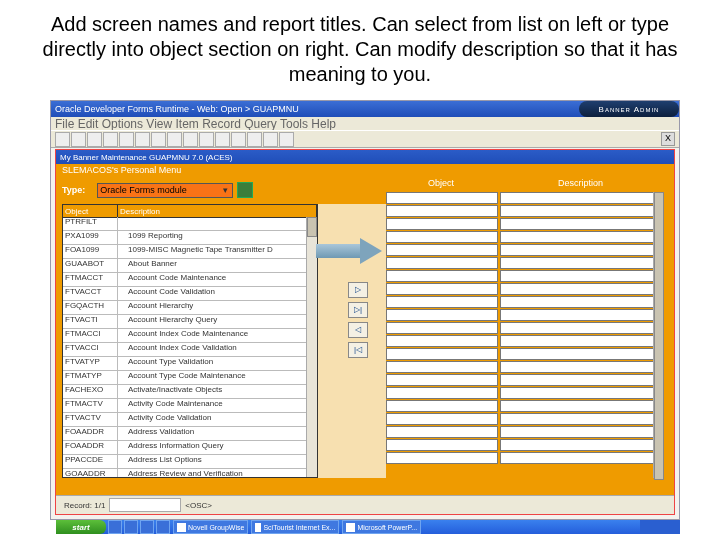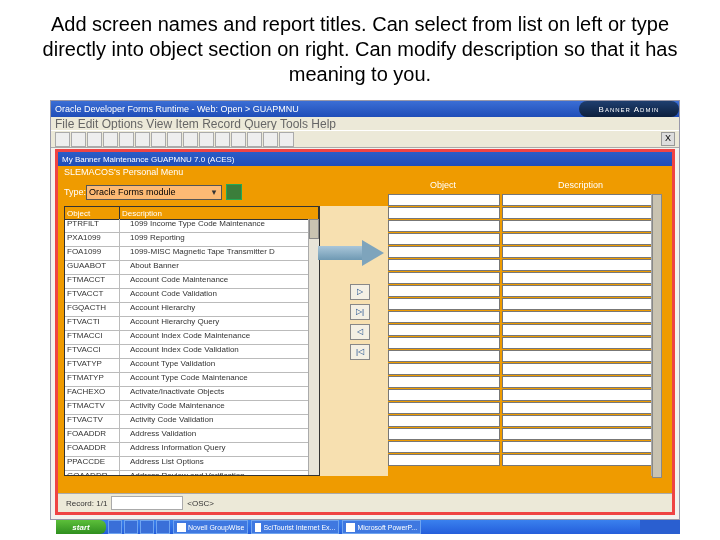--- a/index.html
+++ b/index.html
@@ -6,27 +6,27 @@
   .slide{width:720px;height:540px;position:relative;background:#fff;}
   .caption{padding:12px 30px 4px 30px;font-size:20px;text-align:center;line-height:1.25;color:#000;}
   .appshell{position:absolute;left:50px;right:40px;top:100px;bottom:20px;border:1px solid #99a;background:#f4f2ee;}
   
   .titlebar{background:linear-gradient(#3b6ed5,#1f4db8);height:16px;color:#fff;font-size:9px;display:flex;align-items:center;padding:0 4px;}
   .menubar{background:#ece9d8;height:13px;font-size:12px;color:#666;padding-left:4px;}
   .toolbar{background:#ece9d8;height:16px;border-top:1px solid #fff;border-bottom:1px solid #aaa;display:flex;align-items:center;padding-left:4px;position:relative;}
   .tbicon{width:13px;height:13px;border:1px solid #aaa;background:#eee;margin-right:1px;}
   .tbclose{position:absolute;right:4px;width:12px;height:12px;border:1px solid #999;background:#ddd;font-size:9px;text-align:center;line-height:11px;}
   
-  .innerwin{position:absolute;left:4px;right:4px;top:48px;bottom:4px;border:3px solid #ef4444;background:#f4f2ee;}
+  .innerwin{position:absolute;left:4px;right:4px;top:48px;bottom:4px;border:1px solid #ef4444;background:#f4f2ee;}
   .innerwin .intitle{background:linear-gradient(#2b5cc7,#1f4db8);height:14px;color:#fff;font-size:8px;display:flex;align-items:center;padding:0 4px;}
   .orangestrip{background:#ef9b00;height:14px;color:#fff;font-size:9px;padding:1px 6px;}
   
   .orangebody{position:absolute;left:0;right:0;top:28px;bottom:0;background:#ef9b00;}
   .typebar{position:absolute;left:6px;top:4px;height:16px;display:flex;align-items:center;color:#fff;font-size:9px;}
-  .typebar .sel{background:#fdba74;border:1px solid #555;color:#000;height:13px;width:130px;padding:0 2px;font-size:9px;display:inline-flex;align-items:center;justify-content:space-between;}
+  .typebar .sel{background:#f97316;border:1px solid #555;color:#000;height:13px;width:130px;padding:0 2px;font-size:9px;display:inline-flex;align-items:center;justify-content:space-between;}
   .typebar .chev{width:10px;text-align:center;color:#333;}
   .typebar .certicon{width:14px;height:14px;background:#3b7e3b;border:1px solid #2a5;}
   
   .leftgrid{position:absolute;left:6px;top:26px;width:254px;bottom:36px;border:1px solid #333;background:#fff;}
   .gridhdr{display:flex;background:#ef9b00;height:12px;border-bottom:1px solid #333;}
   .gridhdr div{font-size:8px;color:#fff;border-right:1px solid #333;padding:0 2px;display:flex;align-items:center;}
   .ghobj{width:50px;}
   .ghdesc{flex:1;}
   .gridrows{position:absolute;top:12px;left:0;right:10px;bottom:0;overflow:hidden;}
   .row{display:flex;height:13px;border-bottom:1px solid #bbb;font-size:8px;color:#333;gap:8px;}
@@ -105,40 +105,39 @@
 
     <div class="innerwin">
       <div class="intitle">
         <span>My Banner Maintenance  GUAPMNU  7.0  (ACES)</span>
       </div>
       <div class="orangestrip">SLEMACOS's Personal Menu</div>
 
       <div class="orangebody">
 
         <div class="typebar">
-          <span style="margin-right:0;font-weight:normal;">Type:</span>
+          <span style="margin-right:12px;font-weight:bold;">Type:</span>
           <div class="sel">
             <span>Oracle Forms module</span>
             <span class="chev">▾</span>
           </div>
           <div style="width:4px"></div>
           <div class="certicon"></div>
         </div>
 
         <div class="spacerblock"></div>
 
         <div class="leftgrid">
           <div class="gridhdr">
             <div class="ghobj">Object</div>
             <div class="ghdesc">Description</div>
           </div>
           <div class="gridrows" id="leftrows">
               <div class="row">
                 <div class="c1">PTRFILT</div>
-                <div class="c2">1099 Income Type Code Maintenance</div>
               </div>
               <div class="row">
                 <div class="c1">PXA1099</div>
                 <div class="c2">1099 Reporting</div>
               </div>
               <div class="row">
                 <div class="c1">FOA1099</div>
                 <div class="c2">1099-MISC Magnetic Tape Transmitter D</div>
               </div>
               <div class="row">

